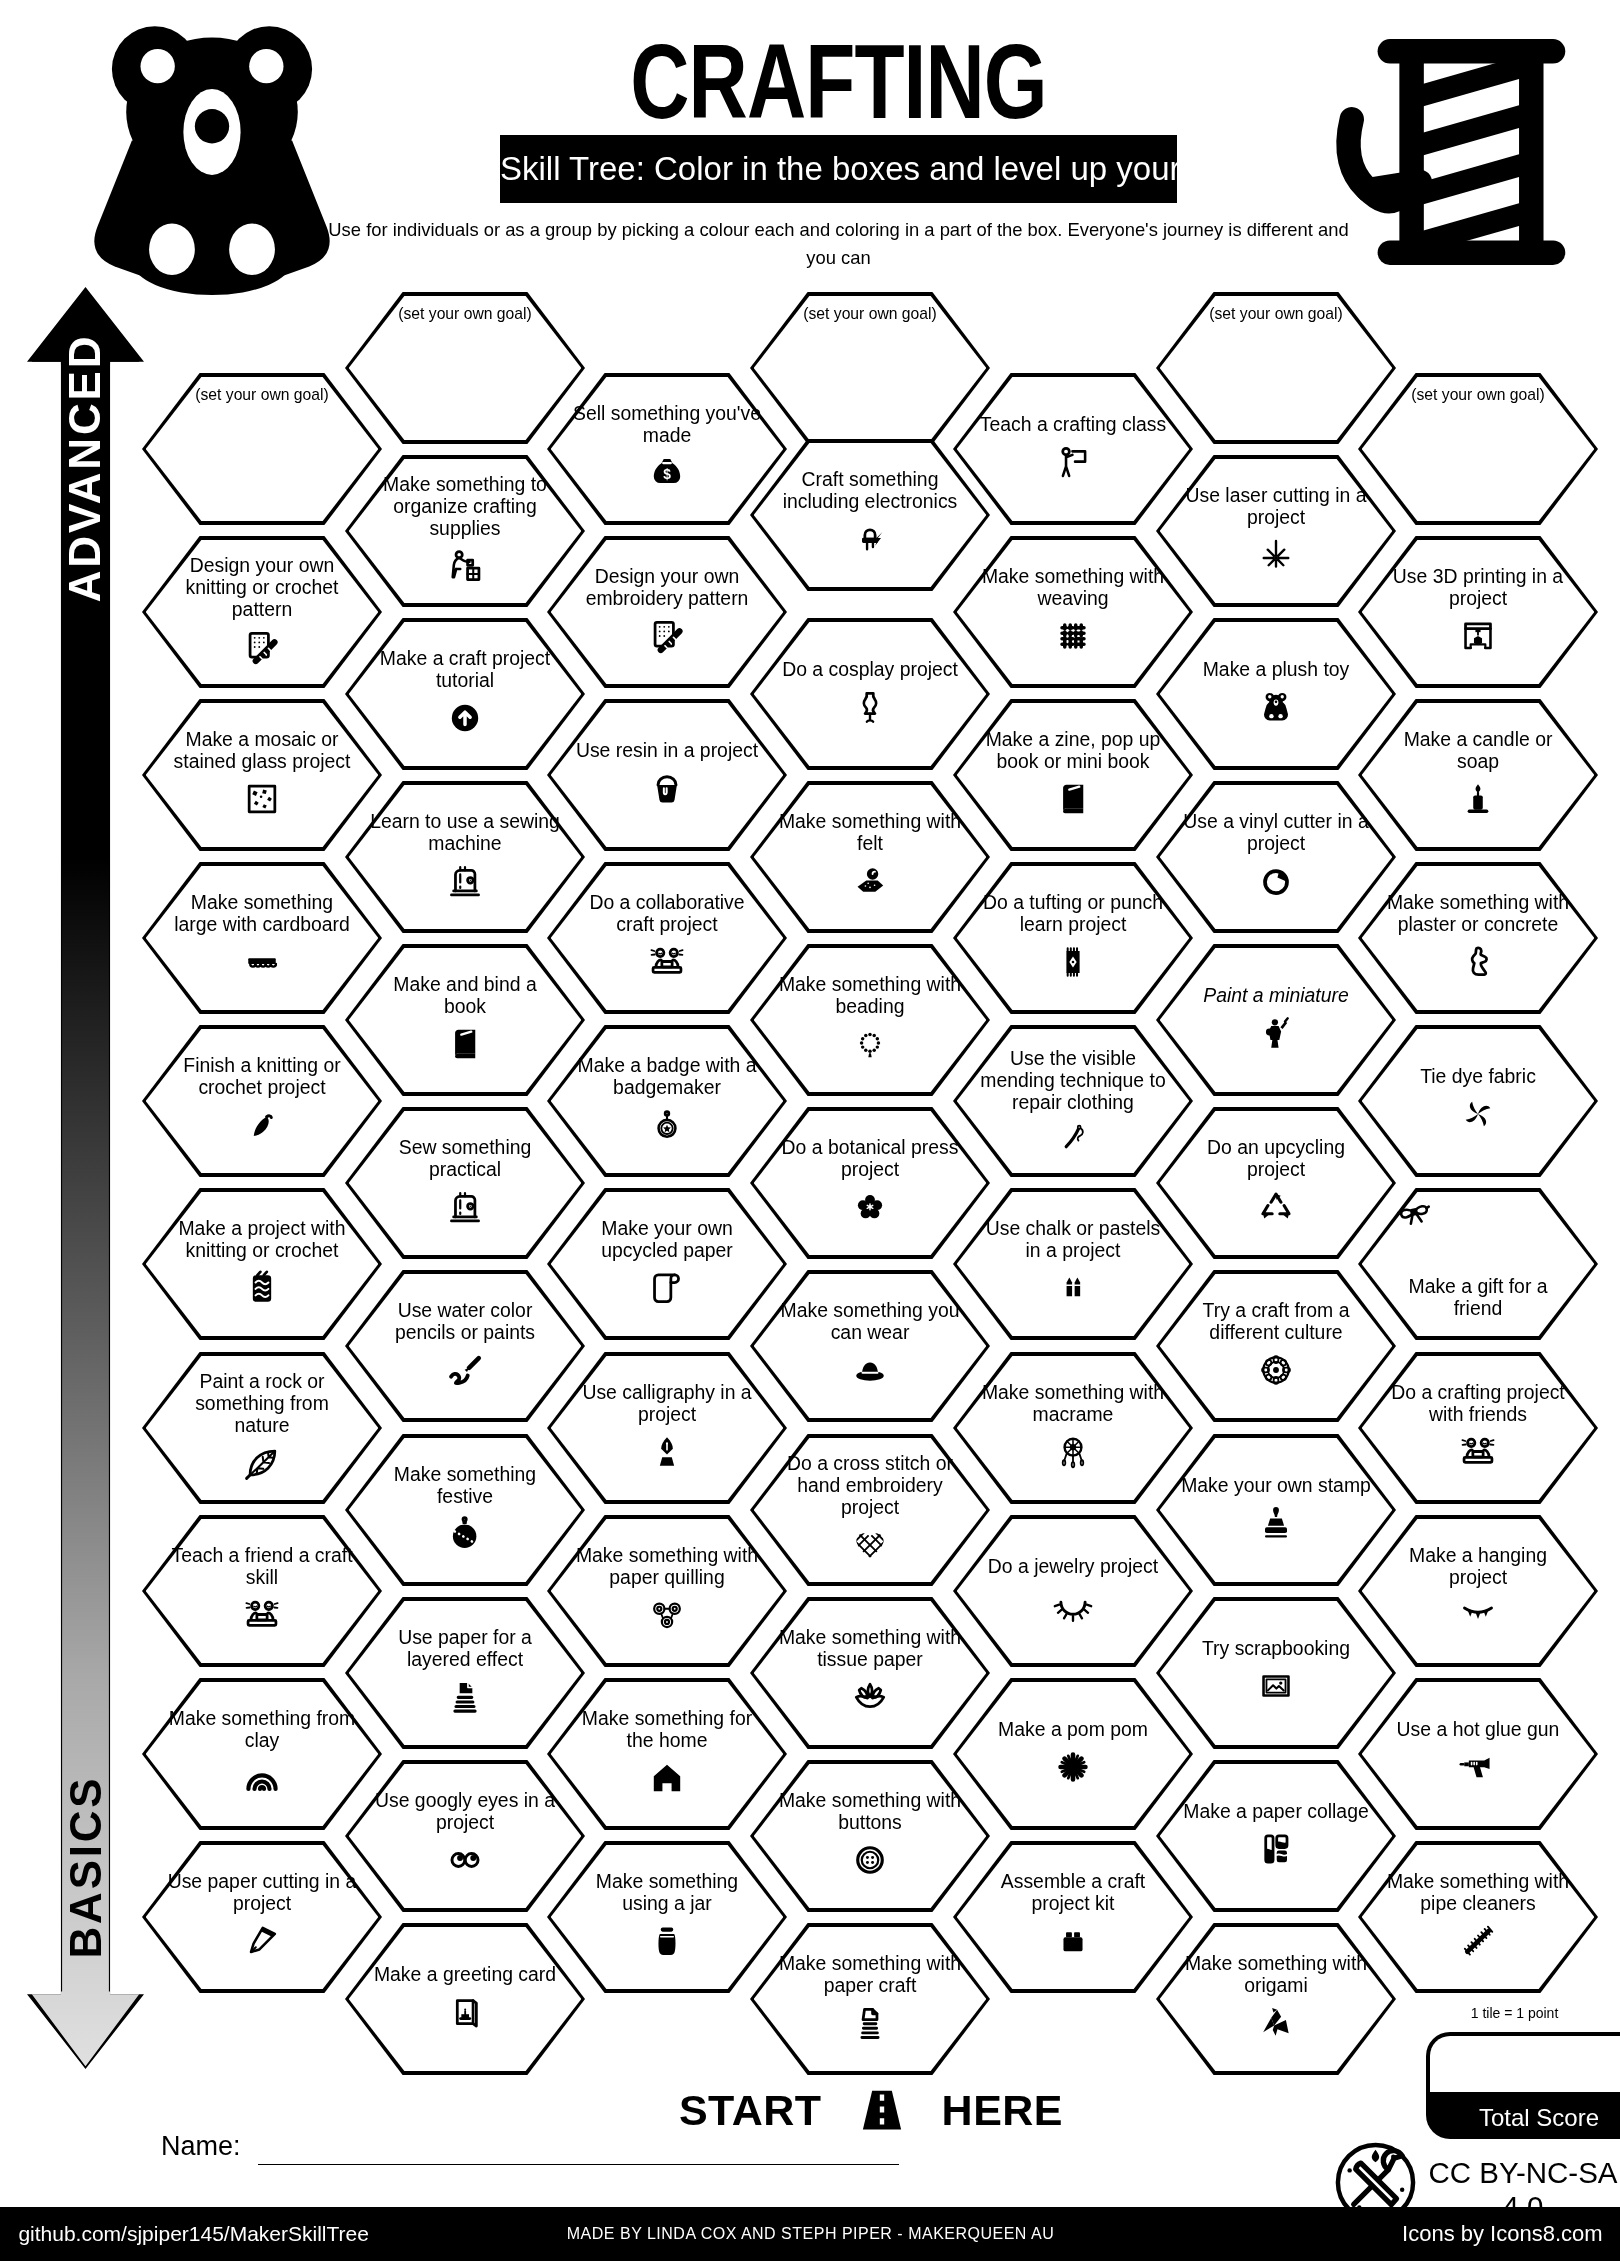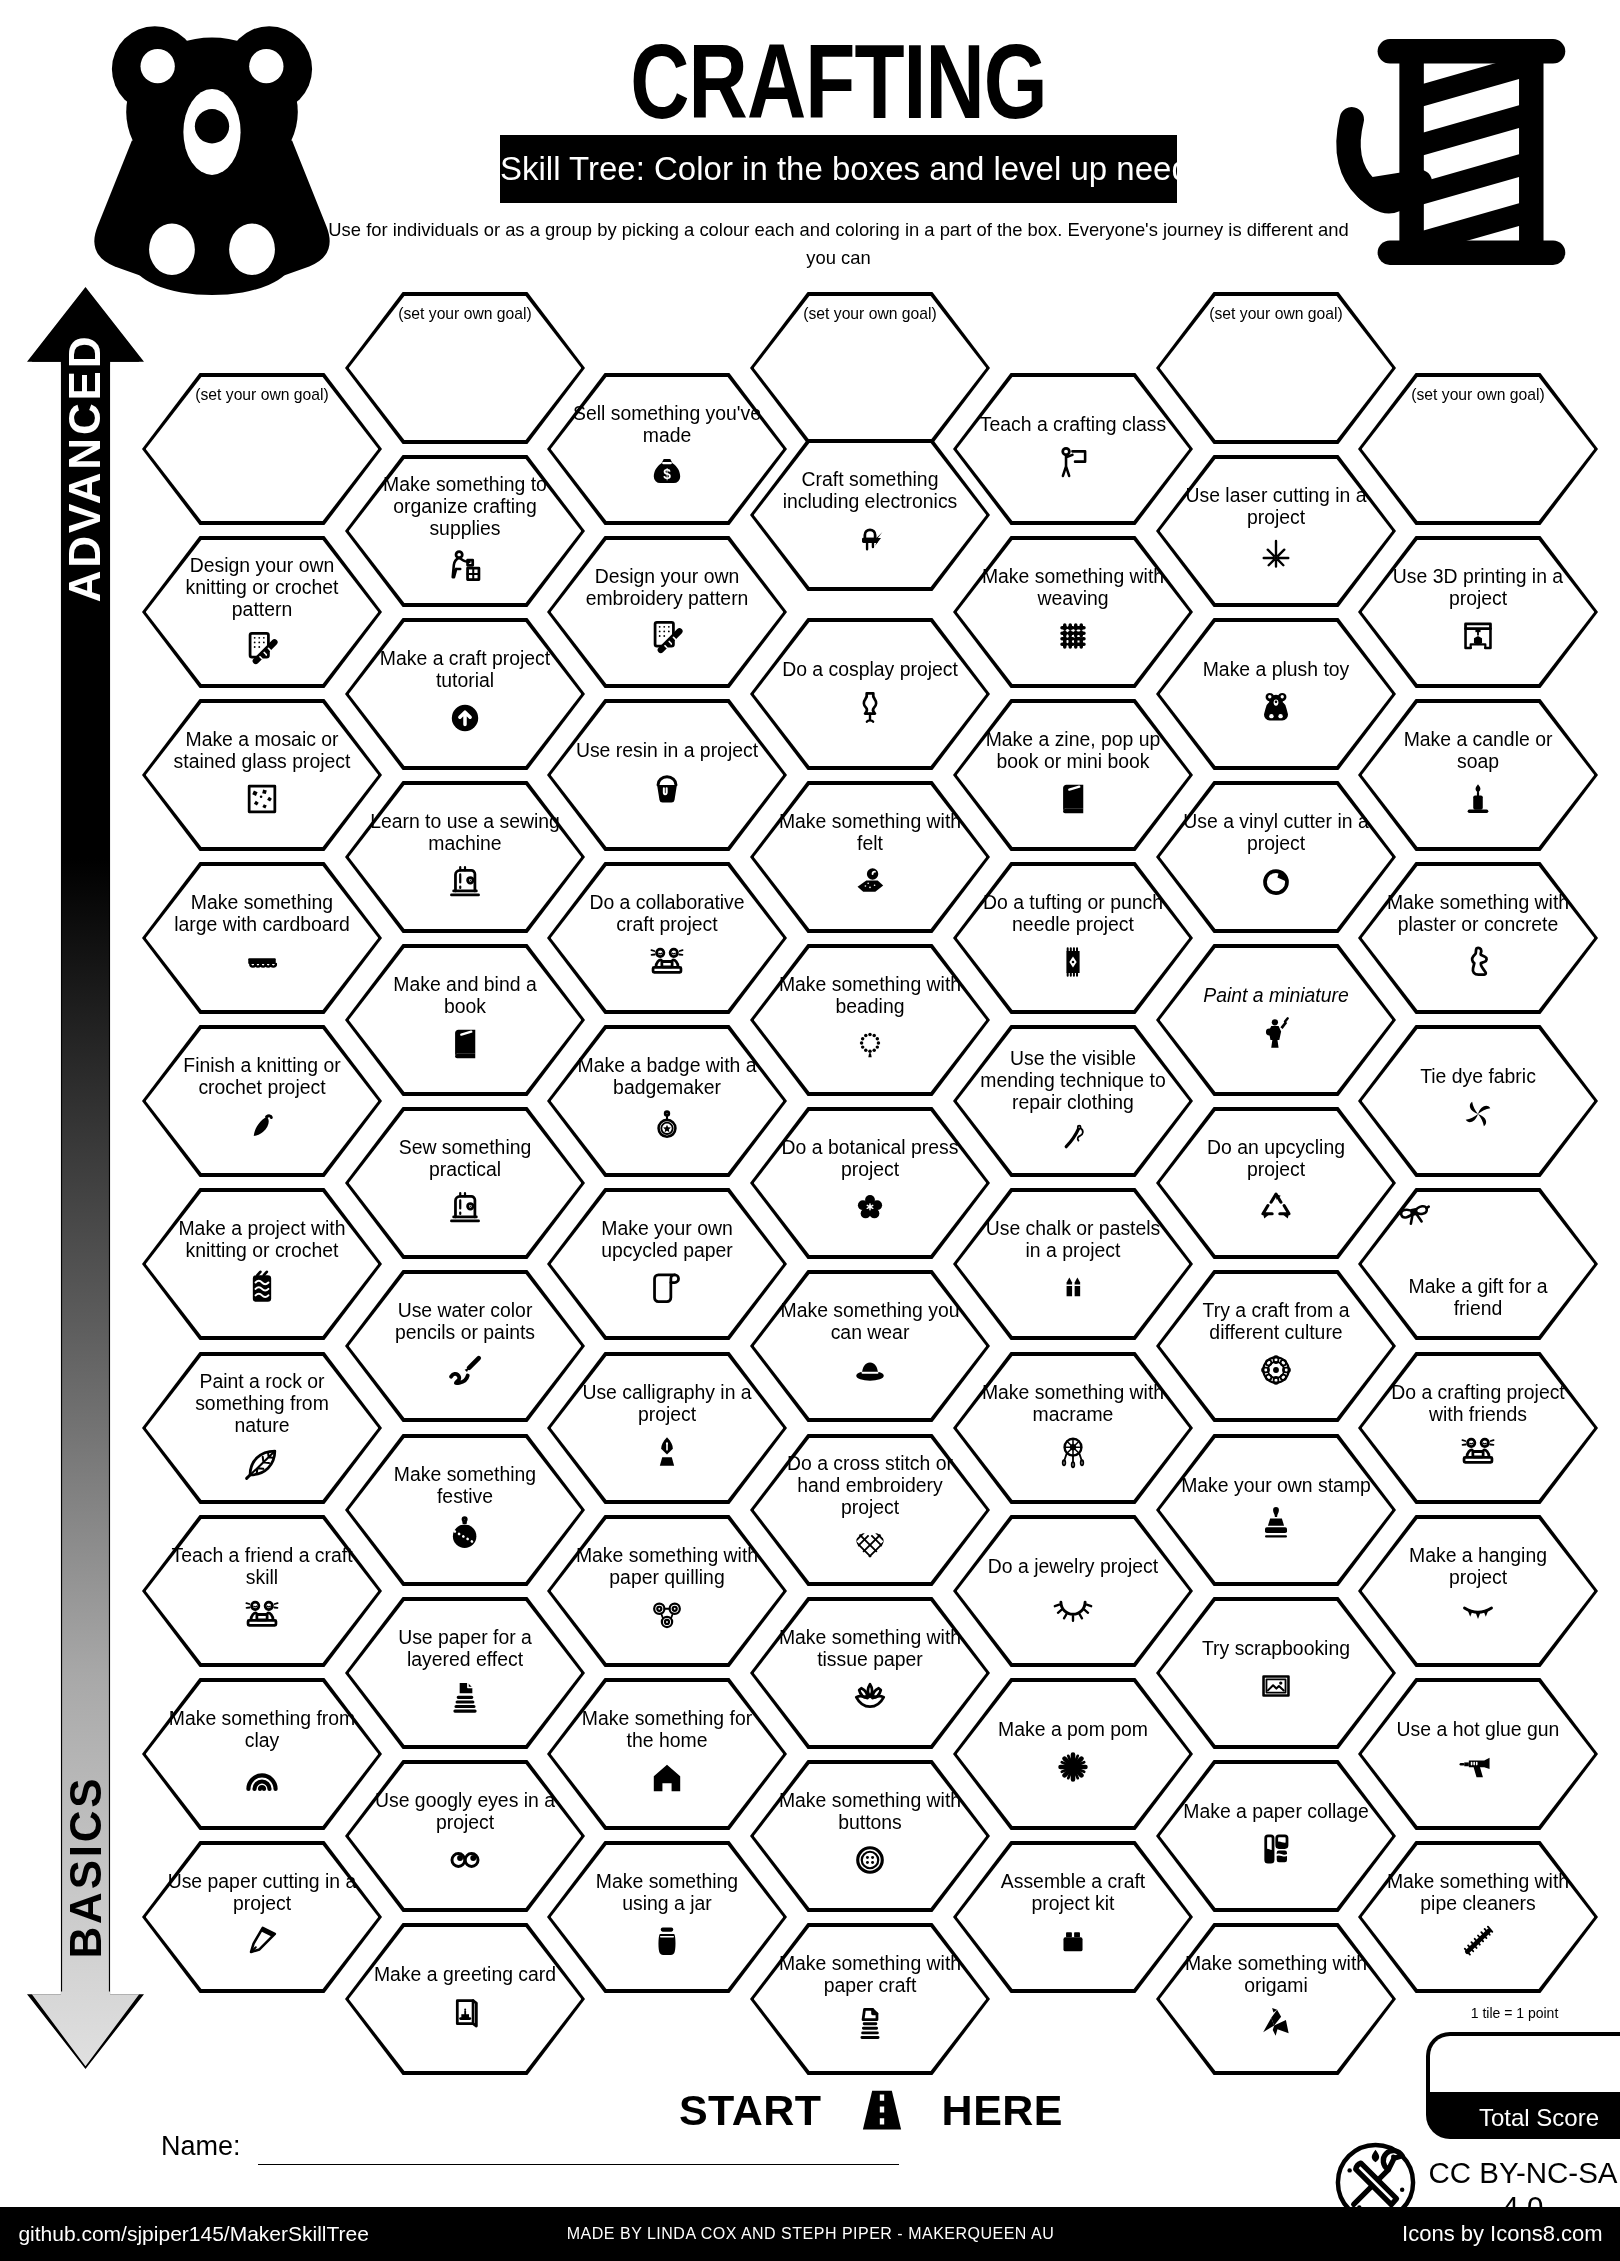--- a/index.html
+++ b/index.html
@@ -94,21 +94,21 @@
       <ellipse cx="50" cy="43" rx="10" ry="15"></ellipse>
       <ellipse cx="36" cy="84" rx="8" ry="9"></ellipse>
         <ellipse cx="64" cy="84" rx="8" ry="9"></ellipse>
     </g>
     <circle cx="50" cy="41" r="6" fill="#000"></circle>
   </svg>
 </div>
 
 <div class="header-center">
   <div class="main-title">CRAFTING</div>
-  <div class="subtitle-bar">Skill Tree:  Color in the boxes and level up needs skills</div>
+  <div class="subtitle-bar">Skill Tree:  Color in the boxes and level up your skills</div>
   <div class="description">
     <div>Use for individuals or as a group by picking a colour each and coloring in a part of the box.  Everyone's journey is different and you can</div>
   </div>
 </div>
 
 <div class="logo" id="yarn-logo">
   <svg viewBox="0 0 100 100" width="286" height="272">
     <defs>
         <clipPath id="spoolclip">
           <rect x="28" y="16" width="44" height="68"></rect>
@@ -845,21 +845,21 @@
             <path d="M6.6 18.8 C6.6 17.8 7.4 17 8.4 17 H17.6 V19.8 H8.4 C7.5 19.8 6.6 19.6 6.6 18.8 Z" fill="#000" stroke="none"></path>
             <path d="M10 6.9 L15.4 5.3" stroke="#fff" stroke-width="1.3"></path>
           </svg>
         </span>
       </div>
     </div>
     <div class="hex" style="left: 953px; top: 862px;">
       <div class="hex-border"></div>
       <div class="hex-fill"></div>
       <div class="hex-content">
-        <div class="hex-label">Do a tufting or punch needle project</div>
+        <div class="hex-label">Do a tufting or punch learn project</div>
         <span class="hex-icon">
           <svg viewBox="0 0 24 24" width="44" height="44" fill="none" stroke="#000" stroke-width="1.5" stroke-linecap="round" stroke-linejoin="round">
             <rect x="8.4" y="6" width="7.2" height="12" fill="#000" stroke="none"></rect>
             <path d="M12 9 l2 3 -2 3 -2-3 Z" fill="#fff" stroke="none"></path>
             <circle cx="12" cy="12" r=".7" fill="#000" stroke="none"></circle>
             <g stroke-width="1.1">
               <path d="M9.1 4.5 v1.3 M10.8 4.5 v1.3 M12.5 4.5 v1.3 M14.2 4.5 v1.3 M9.1 18.2 v1.3 M10.8 18.2 v1.3 M12.5 18.2 v1.3 M14.2 18.2 v1.3"></path>
             </g>
           </svg>
         </span>

